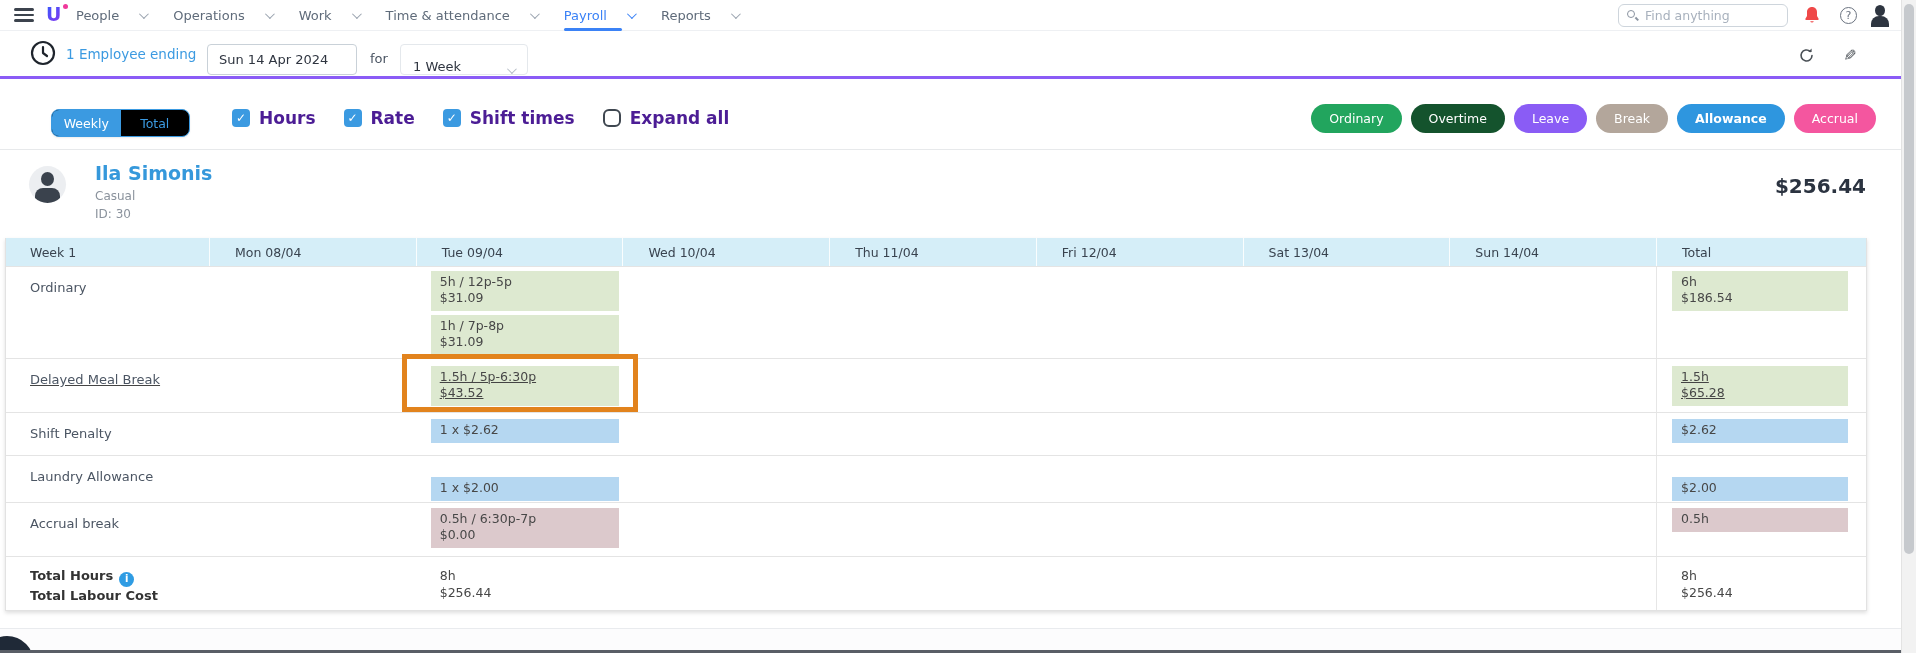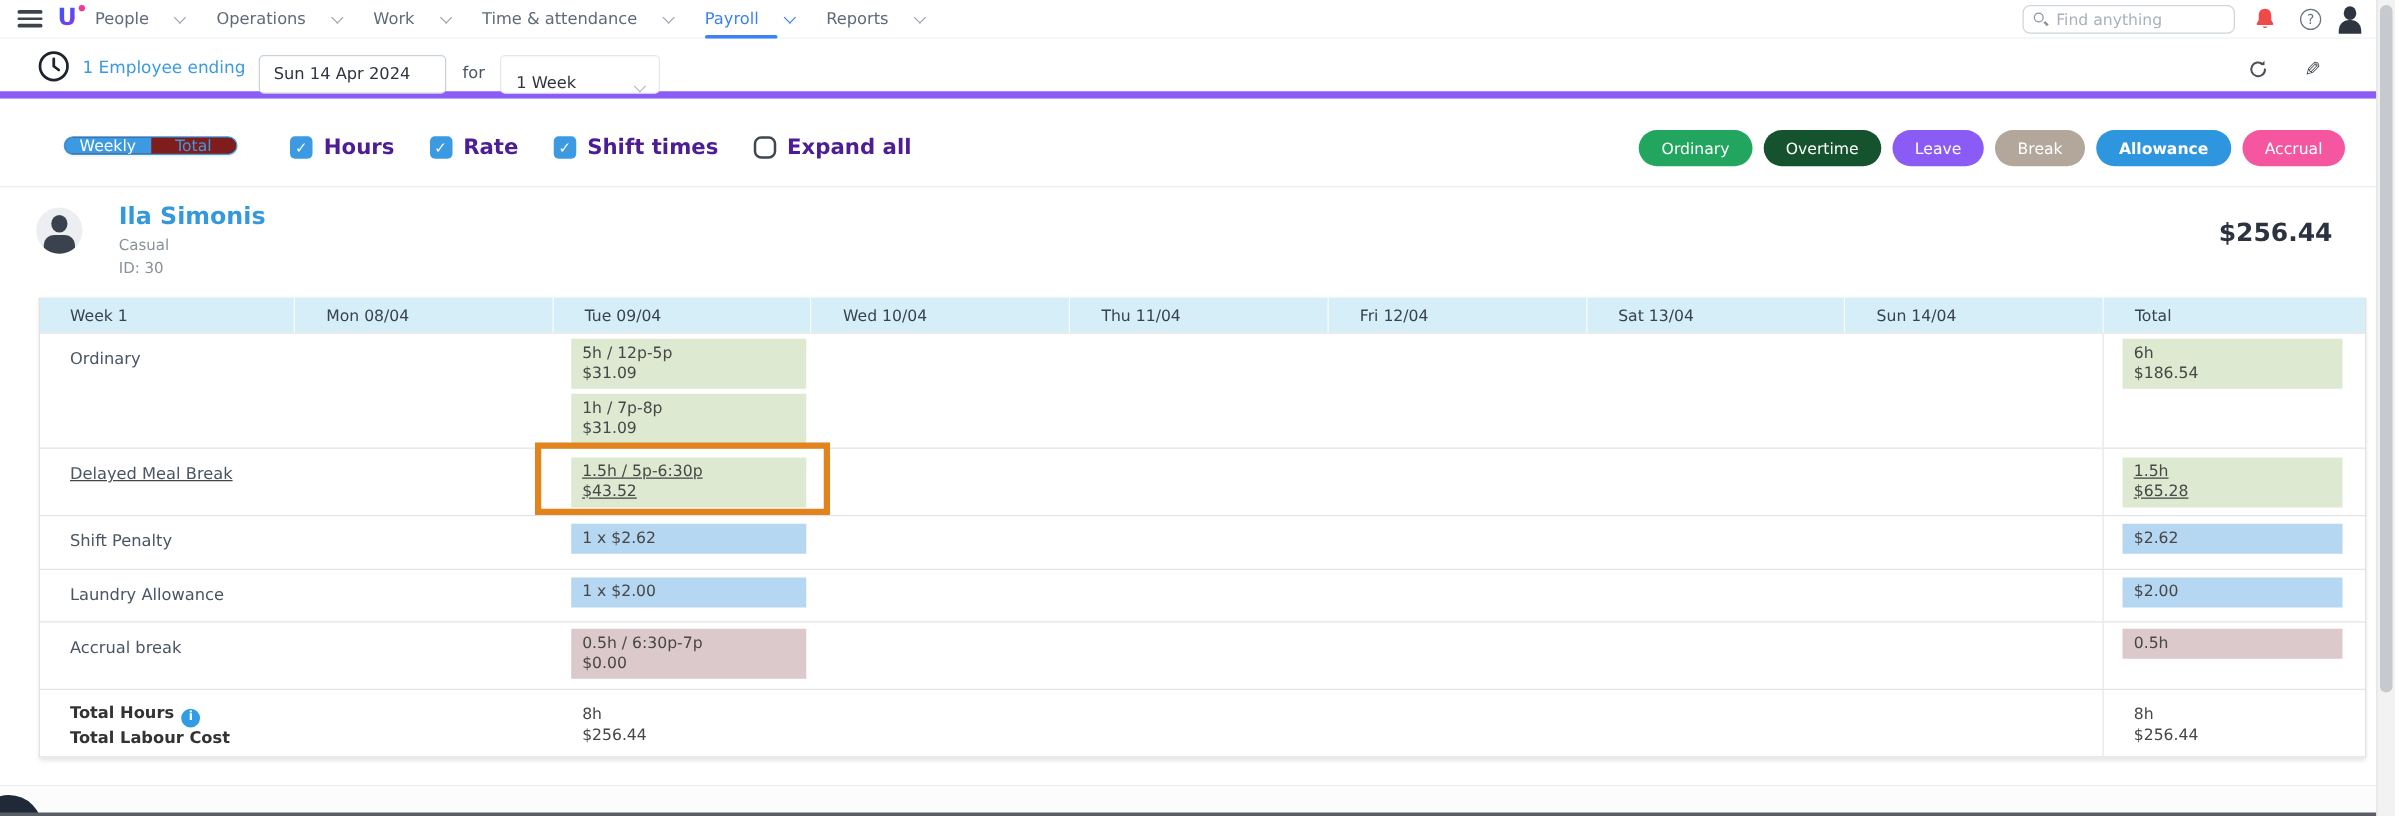--- a/index.html
+++ b/index.html
@@ -34,39 +34,39 @@
                 font-family:"DejaVu Sans","Liberation Sans",sans-serif; }
   .search-box input::placeholder { color:#a8b1bd; }
   .bell { position:absolute; left:1803px; top:6px; width:18px; height:19px; cursor:pointer; }
   .help { position:absolute; left:1840px; top:7px; width:17px; height:17px; border:1.5px solid #6b7380; border-radius:50%;
           color:#6b7380; font-size:11px; display:flex; align-items:center; justify-content:center; cursor:pointer; }
   .avatar-sm { position:absolute; left:1869px; top:4px; width:22px; height:23px; overflow:hidden; cursor:pointer; }
   .sil-head { position:absolute; left:6px; top:1px; width:10px; height:11px; border-radius:50%; background:#2e3540; }
   .sil-body { position:absolute; left:2px; top:12px; width:18px; height:14px; border-radius:8px 8px 0 0; background:#2e3540; }
 
   
-  .row2 { position:absolute; left:0; top:31px; width:1916px; height:48px; background:#fff; border-bottom:6px solid #8b5cf6; }
+  .row2 { position:absolute; left:0; top:31px; width:1916px; height:48px; background:#fff; border-bottom:3px solid #8b5cf6; }
   .clock { position:absolute; left:30px; top:9px; }
   .emp-link { position:absolute; left:66px; top:15px; font-size:13.5px; color:#3b9ae1; cursor:pointer; }
   .date-input { position:absolute; left:207px; top:13px; width:150px; height:31px; border:1px solid #c9d1d8; border-radius:4px;
                 font-size:13px; color:#2f3540; padding-left:11px; outline:none; background:#fff;
                 font-family:"DejaVu Sans","Liberation Sans",sans-serif; }
   .for-label { position:absolute; left:370px; top:20px; font-size:13px; color:#4a5462; }
   .period { position:absolute; left:400px; top:13px; width:128px; height:31px; border:1px solid #e4e8ec; border-radius:4px;
             display:flex; align-items:flex-end; padding-left:12px; font-size:13px; color:#2f3540; cursor:pointer; background:#fff; }
   .period .caret { position:absolute; right:13px; border-color:#b4bcc6; }
   .icon-btn { position:absolute; top:12px; width:24px; height:24px; display:flex; align-items:center; justify-content:center;
               cursor:pointer; color:#4a5056; }
   .icon-refresh { left:1794px; }
   .icon-pencil { left:1838px; font-size:16px; transform:scaleX(-1); }
 
   
   .row3 { position:absolute; left:0; top:79px; width:1916px; height:71px; background:#fff; border-bottom:1px solid #e7e9eb; }
-  .toggle { position:absolute; left:51px; top:30px; width:139px; height:15px; border:1px solid #3b9ae1; border-radius:8px;
-            display:flex; overflow:hidden; background:#7f1d1d; box-shadow:0 1px 2px rgba(0,0,0,.08); }
+  .toggle { position:absolute; left:51px; top:30px; width:139px; height:28px; border:1px solid #3b9ae1; border-radius:8px;
+            display:flex; overflow:hidden; background:#000000; box-shadow:0 1px 2px rgba(0,0,0,.08); }
   .toggle .seg { flex:1; display:flex; align-items:center; justify-content:center; font-size:12.5px; cursor:pointer; color:#3b9ae1; }
   .toggle .seg.on { background:#3b9ae1; color:#fff; }
   .checks { position:absolute; left:232px; top:29px; display:flex; gap:28px; align-items:center; }
   .check { display:flex; align-items:center; gap:9px; cursor:pointer; }
   .box { width:18px; height:18px; border-radius:4px; background:#3b9ae1; color:#fff; font-size:12px;
          display:flex; align-items:center; justify-content:center; }
   .box.off { background:#fff; border:2px solid #3f4750; border-radius:6px; }
   .check label { font-size:17px; font-weight:700; color:#4c1d95; cursor:pointer; }
   .legend { position:absolute; right:40px; top:25px; display:flex; gap:9px; }
   .pill { padding:7px 18px; border-radius:16px; color:#fff; font-size:12.5px; cursor:pointer; }
@@ -76,41 +76,41 @@
   .avatar-lg { position:absolute; left:29px; top:16px; width:37px; height:37px; border-radius:50%; background:#eceef1;
                overflow:hidden; }
   .avatar-lg .sil-head { left:12px; top:6px; width:13px; height:14px; background:#3a424d; }
   .avatar-lg .sil-body { left:6px; top:22px; width:25px; height:18px; background:#3a424d; }
   .emp-name { position:absolute; left:95px; top:12px; font-size:19px; font-weight:700; color:#3598db; cursor:pointer; }
   .emp-type { position:absolute; left:95px; top:39px; font-size:12px; color:#8a929c; }
   .emp-id   { position:absolute; left:95px; top:57px; font-size:12px; color:#8a929c; }
   .emp-total { position:absolute; right:50px; top:24px; font-size:20px; font-weight:700; color:#2b3340; }
 
   
-  .grid { position:absolute; left:31px; top:238px; width:1862px; border:1px solid #e2e2e2; border-top:none;
+  .grid { position:absolute; left:5px; top:238px; width:1862px; border:1px solid #e2e2e2; border-top:none;
           box-shadow:0 2px 4px rgba(0,0,0,.13); background:#fff; }
   .trow { display:grid; grid-template-columns:203px repeat(7,1fr) 210px; }
   .thead { background:#d5eef8; height:28px; }
   .thead .th { font-size:12.5px; color:#39434f; display:flex; align-items:center; padding-left:25px;
                border-left:1px solid rgba(255,255,255,.85); }
   .thead .th:first-child { border-left:none; padding-left:24px; }
   .tbody { border-top:1px solid #e4e4e4; }
   .rowlabel { font-size:13px; color:#4b5563; padding:13px 0 0 24px; }
   .cell {}
   .c-tue { grid-column:3; }
   .c-total { grid-column:9; border-left:1px solid #e6e6e6; }
   .blk { margin:4px 3px 1px 15px; padding:3px 9px 5px; font-size:12.5px; line-height:16px; color:#474747; }
   .c-total .blk { margin-right:18px; }
   .blk-green { background:#dde9d0; }
   .blk-blue  { background:#b5d7f1; }
   .blk-mauve { background:#dcc9cc; }
   .h-ordinary { min-height:92px; }
   .h-delayed  { min-height:54px;text-decoration:underline; }  .h-delayed .blk { margin-top:7px; }
   .h-penalty  { min-height:43px; }  .h-penalty .blk { margin-top:6px; }
-  .h-laundry  { min-height:42px; }  .h-laundry .blk { margin-top:6px; }
+  .h-laundry  { min-height:42px; }  .h-laundry .blk { margin-top:21px; }
   .h-unpaid   { min-height:54px; }  .h-unpaid .blk { margin-top:5px; }
   .h-totals   { min-height:54px; }
   .totals-label { padding:10px 0 0 24px; font-size:13px; font-weight:700; color:#333; line-height:18px; }
   .plainval { padding:10px 0 0 24px; font-size:12.5px; line-height:17px; color:#474747; }
   .info-i { display:inline-flex; width:15px; height:15px; border-radius:50%; background:#2f9ce3; color:#fff;
             font-size:10px; font-weight:700; align-items:center; justify-content:center; vertical-align:-2px;
             margin-left:6px; cursor:pointer; font-style:normal; }
   .hl-box { position:absolute; left:396px; top:116px; width:236px; height:58px; border:5px solid #e2831d; }
 
   

